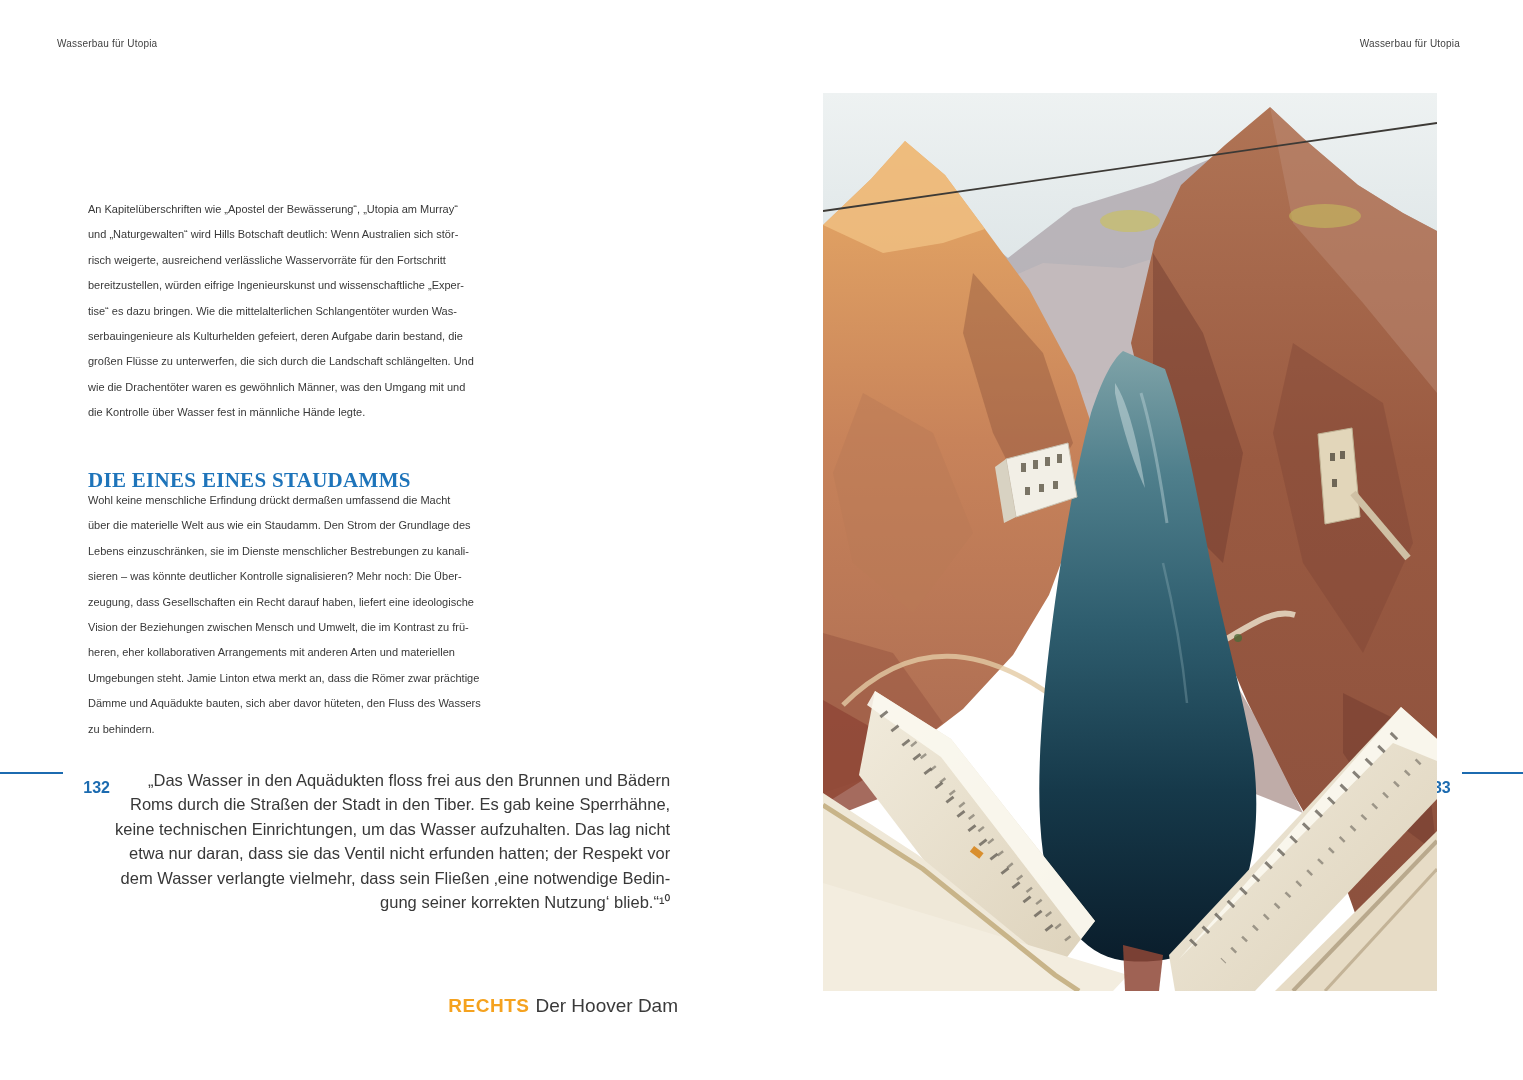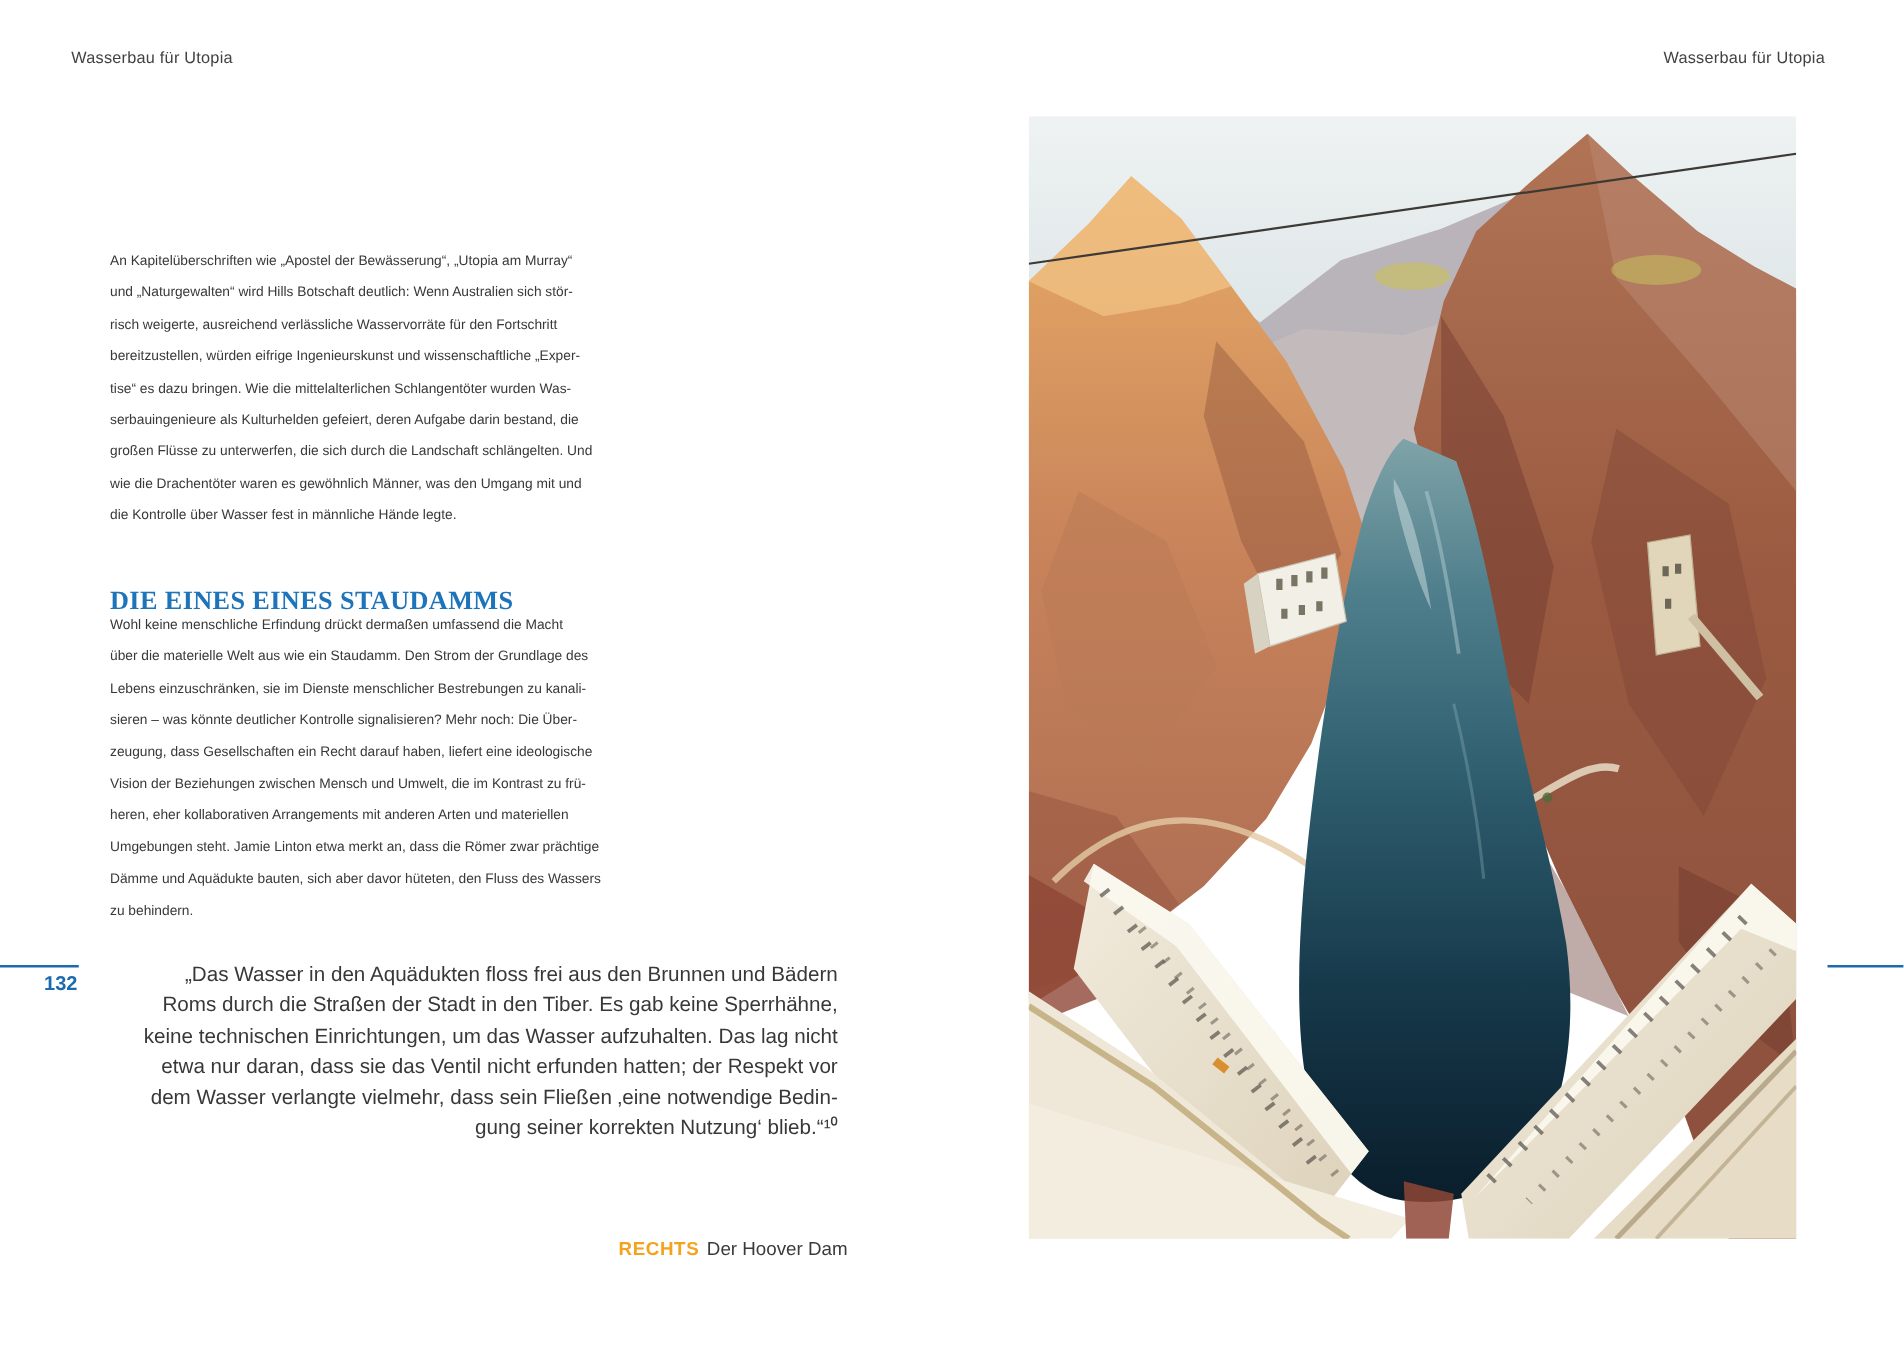--- a/index.html
+++ b/index.html
@@ -6,21 +6,21 @@
   .spread{
     position:relative;
     width:1523px;height:1080px;
     background:#ffffff;
     overflow:hidden;
     font-family:"Liberation Sans",sans-serif;
     color:#383838;
   }
   .running-head{
     position:absolute;top:38px;
-    font-size:13px;color:#424242;letter-spacing:.2px;
+    font-size:10px;color:#424242;letter-spacing:.2px;
   }
   .running-head.left{left:57px;}
   .running-head.right{left:1063px;width:397px;text-align:right;}
   .body-text{
     position:absolute;
     font-size:11px;line-height:25.4px;
     white-space:pre-line;
     color:#383838;
   }
   .quote-text{
@@ -33,27 +33,27 @@
     position:absolute;left:88px;top:451px;
     font-family:"Liberation Serif",serif;
     font-weight:bold;font-size:21px;letter-spacing:.3px;
     color:#1e74ba;
   }
   .page-rule{position:absolute;height:2px;background:#1c6bb0;top:772px;}
   .page-rule.left{left:0;width:63px;}
   .page-rule.right{left:1462px;width:61px;}
   .page-number{
     position:absolute;top:779px;
-    font-size:16px;font-weight:bold;color:#1c6bb0;
+    font-size:16px;font-weight:bold;color:#1c6bb0;padding-left:48px;
   }
   .page-number.left{left:0;width:62px;text-align:right;}
   .page-number.right{left:1376px;text-align:left;}
   .caption{
     position:absolute;left:88px;top:976px;width:590px;
-    text-align:right;font-size:15px;color:#3a3a3a;
+    text-align:right;font-size:19px;color:#3a3a3a;
   }
   .caption .label{
     color:#f5a21f;font-weight:bold;letter-spacing:.5px;margin-right:6px;
   }
   .photo{
     position:absolute;left:823px;top:93px;width:614px;height:898px;
     margin:0;padding:0;
   }
   .photo svg{display:block;width:100%;height:100%;}
 </style>

